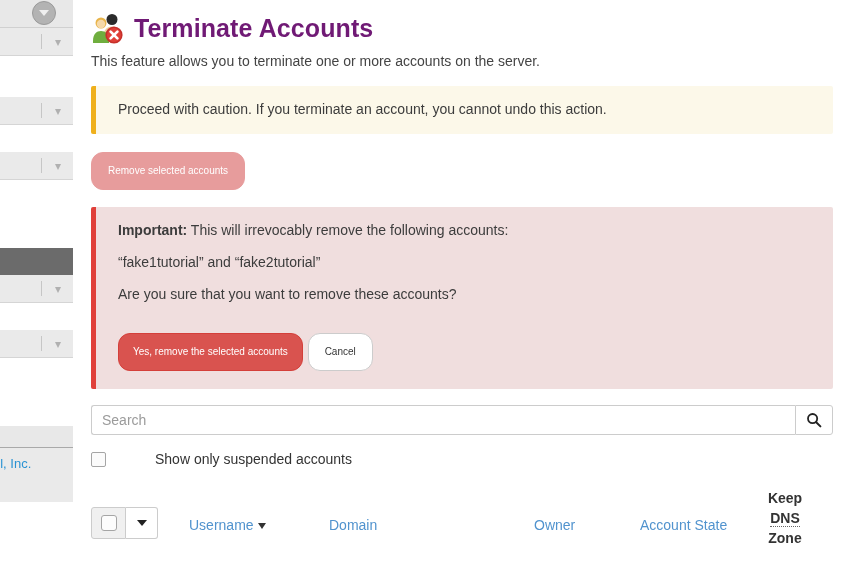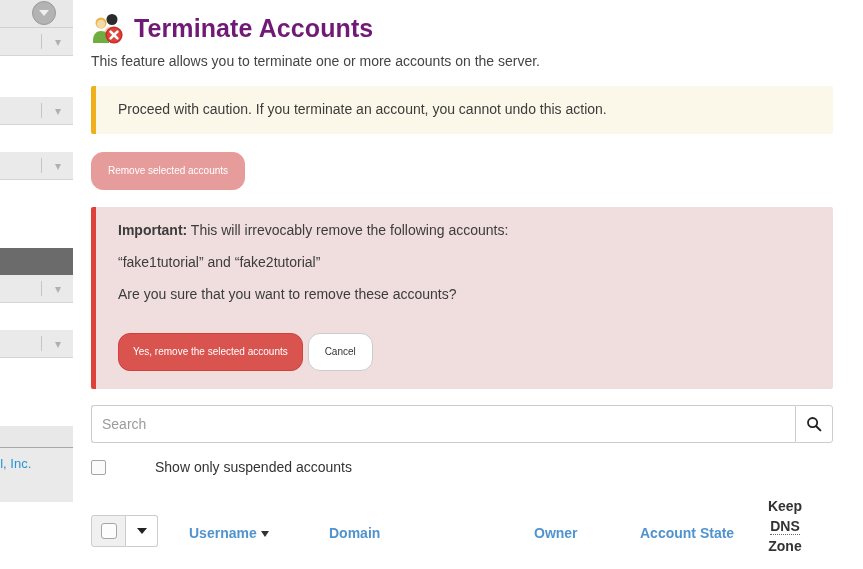--- a/index.html
+++ b/index.html
@@ -202,21 +202,21 @@
     color: #333333;
     margin-top: 16px;
     margin-left: 1px;
     padding: 9px 16px;
   }
 
   
   .search-row {
     margin-top: 16px;
     display: flex;
-    height: 38px;
+    height: 30px;
   }
   .search-input {
     flex: 1;
     border: 1px solid #cccccc;
     border-right: none;
     border-radius: 3px 0 0 3px;
     padding: 0 10px;
     font-size: 14px;
     font-family: "Liberation Sans", sans-serif;
     color: #555555;
@@ -294,21 +294,21 @@
     width: 0; height: 0;
     border-left: 5px solid transparent;
     border-right: 5px solid transparent;
     border-top: 6px solid #222222;
   }
 
   .th-col {
     position: absolute;
     bottom: 11px;
     color: #5193ce;
-    font-weight: bold;
+    font-weight: normal;
     font-size: 14px;
     white-space: nowrap;
   }
   .th-col .sort-tri {
     display: inline-block;
     width: 0; height: 0;
     border-left: 4px solid transparent;
     border-right: 4px solid transparent;
     border-top: 6px solid #333333;
     margin-left: 4px;

